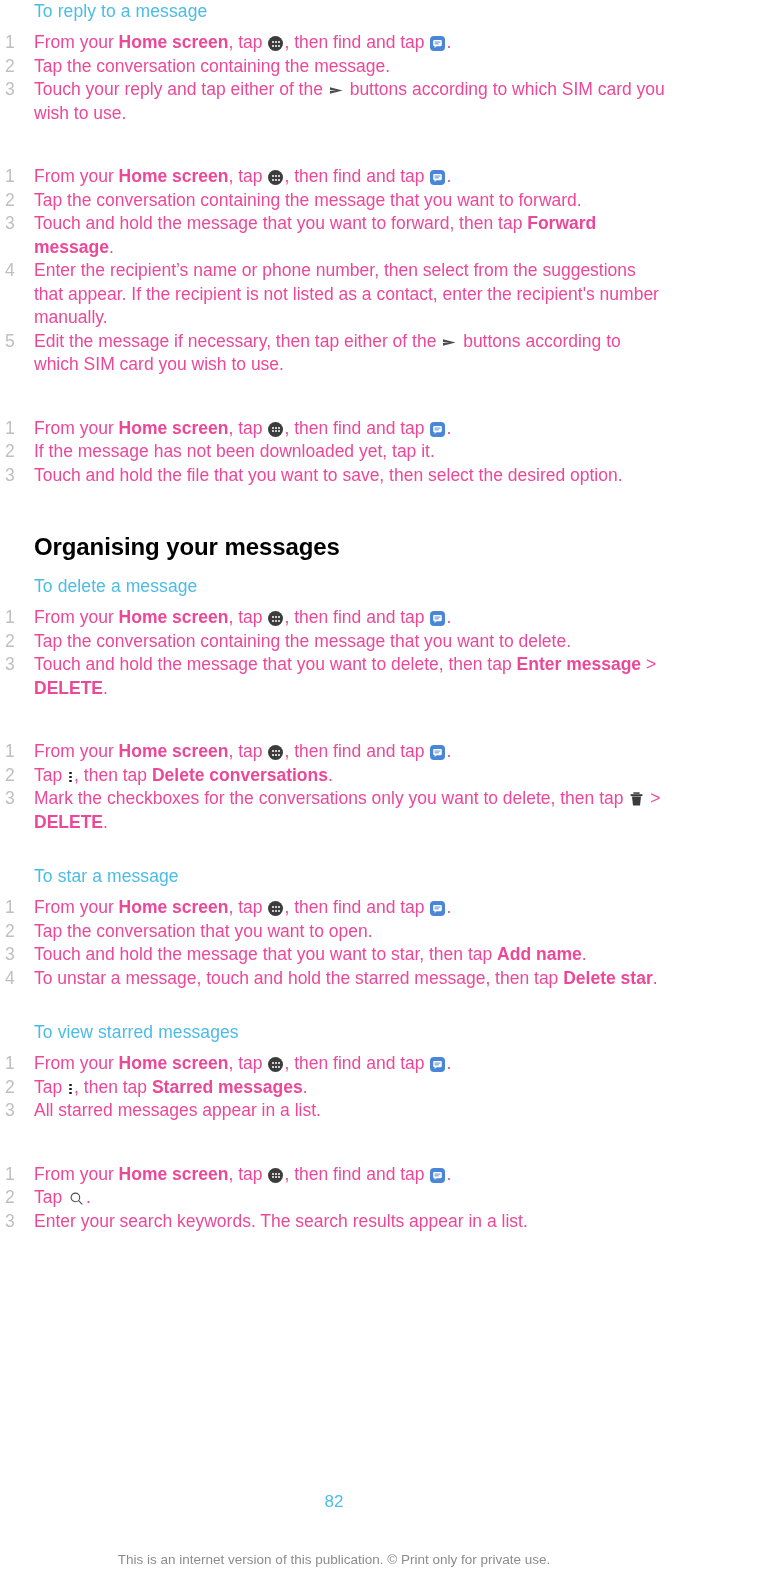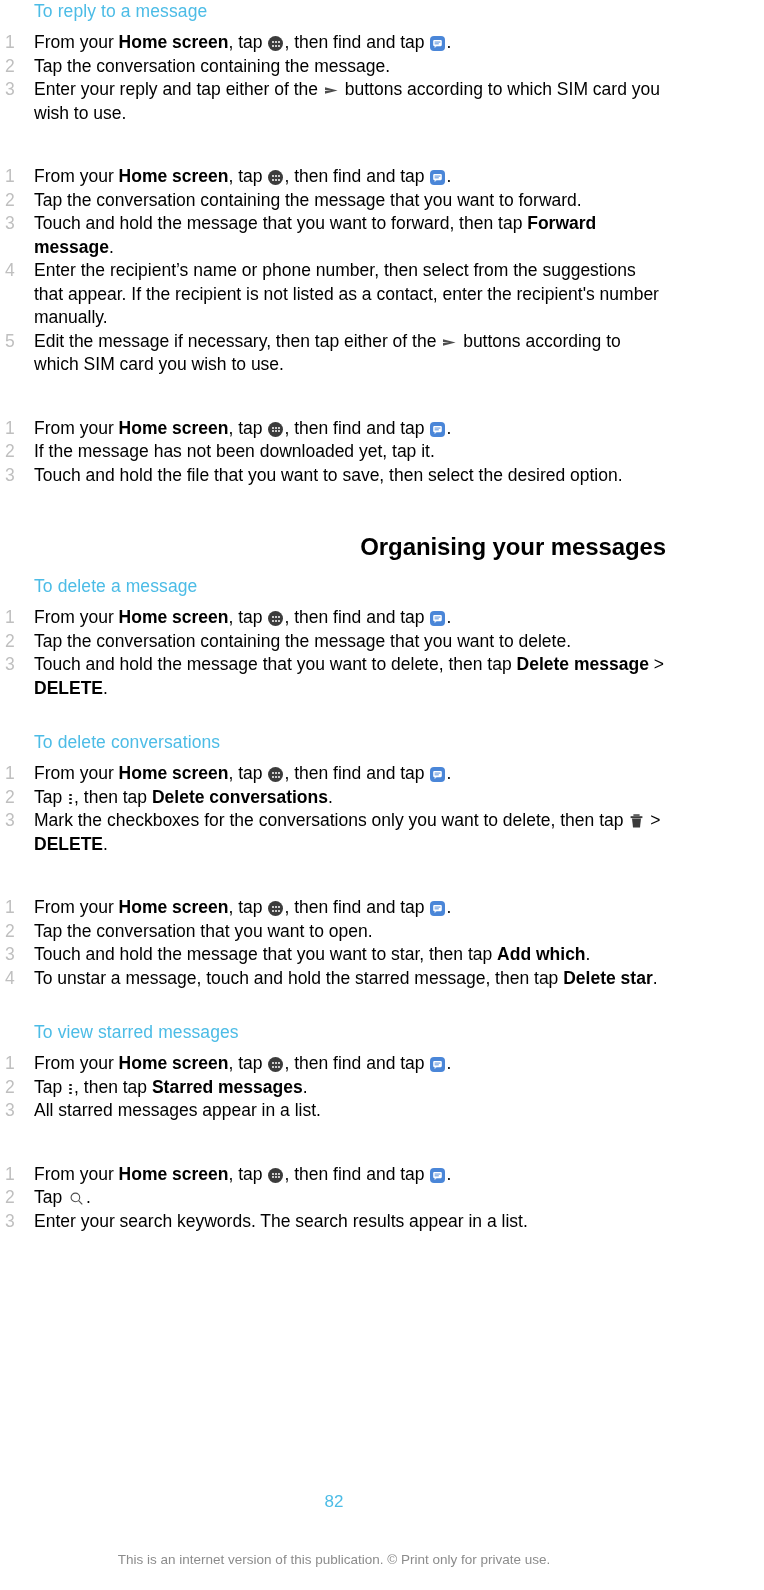--- a/index.html
+++ b/index.html
@@ -29,21 +29,20 @@
   }
   
   h2.section-title {
     font-size: 24px;
     font-weight: bold;
     color: #000000;
     margin: 0;
     padding: 0 0 0 29px;
     letter-spacing: -0.1px;
     line-height: 28px;
-    text-align: right;
   }
   h3.proc-title {
     font-size: 17.5px;
     font-weight: normal;
     color: #4cbce6;
     margin: 0;
     padding: 0 0 0 29px;
     line-height: 22px;
     letter-spacing: 0.1px;
   }
@@ -53,21 +52,21 @@
     margin: 0;
     padding: 0;
     counter-reset: step;
   }
   ol.steps > li {
     position: relative;
     counter-increment: step;
     padding-left: 29px;
     font-size: 17.5px;
     line-height: 23.5px;
-    color: #000000;
+    color: #ec4899;
     margin: 0;
   }
   ol.steps > li::before {
     content: counter(step);
     position: absolute;
     left: 0;
     top: 0;
     width: 20px;
     text-align: left;
     color: #bfbfbf;
@@ -205,21 +204,21 @@
               <rect x="3.2" y="4" width="8.6" height="6.2" rx="1.1" fill="#ffffff"></rect>
               <path d="M4.6 10.2 L4.6 12.1 L6.6 10.2 Z" fill="#ffffff"></path>
               <rect x="4.6" y="5.6" width="5.8" height="0.9" fill="#4a86d8"></rect>
               <rect x="4.6" y="7.4" width="4.2" height="0.9" fill="#4a86d8"></rect>
             </svg></span><span>.</span>
       </li>
       <li>
         <span>Tap the conversation containing the message.</span>
       </li>
       <li>
-        <span>Enter your reply and tap either of the </span><span class="icn icn-send"><svg width="15" height="13" viewBox="0 0 15 13">
+        <span>Touch your reply and tap either of the </span><span class="icn icn-send"><svg width="15" height="13" viewBox="0 0 15 13">
               <path d="M1 3.2 L13.6 6.5 L1 9.8 L1 7.1 L7.4 6.5 L1 5.9 Z" fill="#4d4d4d"></path>
             </svg></span><span> buttons according to which SIM card you wish to use.</span>
       </li>
     </ol>
 
     <div class="gap-section-top"></div>
 
     <div class="gap-title"></div>
     <ol class="steps">
       <li>
@@ -280,27 +279,26 @@
               <rect x="3.2" y="4" width="8.6" height="6.2" rx="1.1" fill="#ffffff"></rect>
               <path d="M4.6 10.2 L4.6 12.1 L6.6 10.2 Z" fill="#ffffff"></path>
               <rect x="4.6" y="5.6" width="5.8" height="0.9" fill="#4a86d8"></rect>
               <rect x="4.6" y="7.4" width="4.2" height="0.9" fill="#4a86d8"></rect>
             </svg></span><span>.</span>
       </li>
       <li>
         <span>Tap the conversation containing the message that you want to delete.</span>
       </li>
       <li>
-        <span>Touch and hold the message that you want to delete, then tap </span><b>Delete message</b><span> &gt; </span><b>DELETE</b><span>.</span>
-      </li>
-    </ol>
-
-    <div class="gap-section-top"></div>
-
-    <h3 class="proc-title">To delete conversations</h3>
+        <span>Touch and hold the message that you want to delete, then tap </span><b>Enter message</b><span> &gt; </span><b>DELETE</b><span>.</span>
+      </li>
+    </ol>
+
+    <div class="gap-section-top"></div>
+
     <div class="gap-title"></div>
     <ol class="steps">
       <li>
         <span>From your </span><b>Home screen</b><span>, tap </span><span class="icn icn-appdrawer"><i></i><i></i><i></i><i></i><i></i><i></i></span><span>, then find and tap </span><span class="icn icn-messaging"><svg width="15" height="15" viewBox="0 0 15 15">
               <rect x="3.2" y="4" width="8.6" height="6.2" rx="1.1" fill="#ffffff"></rect>
               <path d="M4.6 10.2 L4.6 12.1 L6.6 10.2 Z" fill="#ffffff"></path>
               <rect x="4.6" y="5.6" width="5.8" height="0.9" fill="#4a86d8"></rect>
               <rect x="4.6" y="7.4" width="4.2" height="0.9" fill="#4a86d8"></rect>
             </svg></span><span>.</span>
       </li>
@@ -311,35 +309,36 @@
         <span>Mark the checkboxes for the conversations only you want to delete, then tap </span><span class="icn icn-trash"><svg width="15" height="16" viewBox="0 0 15 16">
               <rect x="4.4" y="1.3" width="6.2" height="1.5" fill="#3b3b3b"></rect>
               <rect x="1.6" y="3.2" width="11.8" height="1.9" fill="#3b3b3b"></rect>
               <path d="M3 5.6 L12 5.6 L11 14.4 L4 14.4 Z" fill="#3b3b3b"></path>
             </svg></span><span> &gt; </span><b>DELETE</b><span>.</span>
       </li>
     </ol>
 
     <div class="gap-section-top"></div>
 
+    <h3 class="proc-title">To star a message</h3>
     <div class="gap-title"></div>
     <ol class="steps">
       <li>
         <span>From your </span><b>Home screen</b><span>, tap </span><span class="icn icn-appdrawer"><i></i><i></i><i></i><i></i><i></i><i></i></span><span>, then find and tap </span><span class="icn icn-messaging"><svg width="15" height="15" viewBox="0 0 15 15">
               <rect x="3.2" y="4" width="8.6" height="6.2" rx="1.1" fill="#ffffff"></rect>
               <path d="M4.6 10.2 L4.6 12.1 L6.6 10.2 Z" fill="#ffffff"></path>
               <rect x="4.6" y="5.6" width="5.8" height="0.9" fill="#4a86d8"></rect>
               <rect x="4.6" y="7.4" width="4.2" height="0.9" fill="#4a86d8"></rect>
             </svg></span><span>.</span>
       </li>
       <li>
         <span>Tap the conversation that you want to open.</span>
       </li>
       <li>
-        <span>Touch and hold the message that you want to star, then tap </span><b>Add which</b><span>.</span>
+        <span>Touch and hold the message that you want to star, then tap </span><b>Add name</b><span>.</span>
       </li>
       <li>
         <span>To unstar a message, touch and hold the starred message, then tap </span><b>Delete star</b><span>.</span>
       </li>
     </ol>
 
     <div class="gap-section-top"></div>
 
     <h3 class="proc-title">To view starred messages</h3>
     <div class="gap-title"></div>

